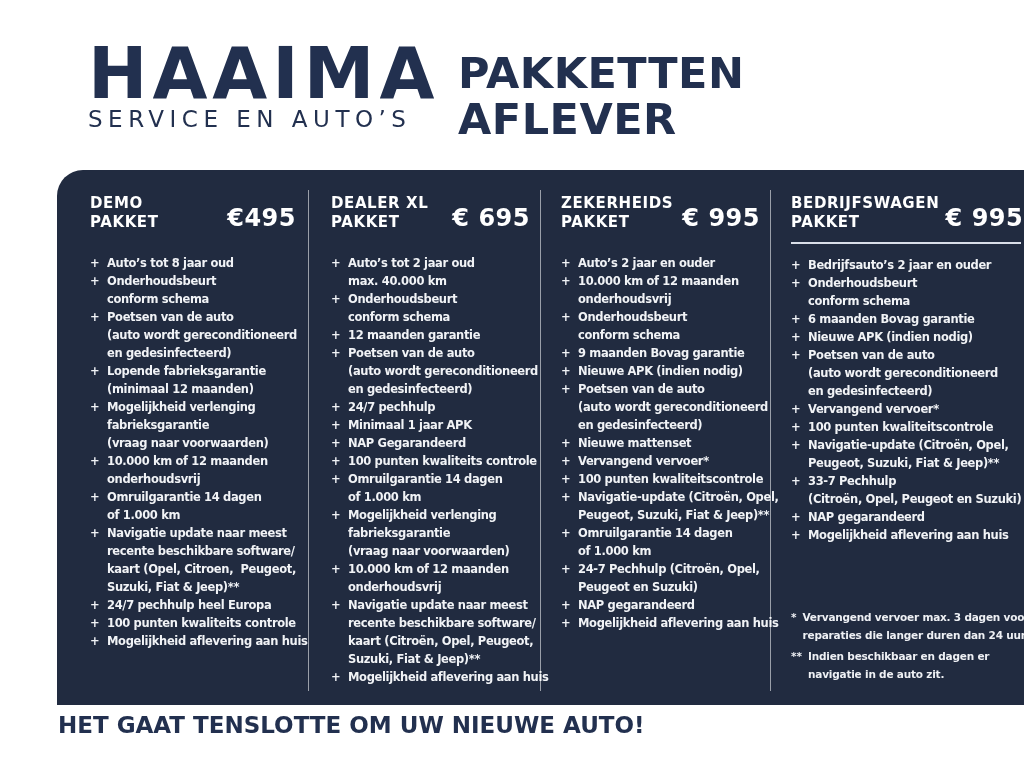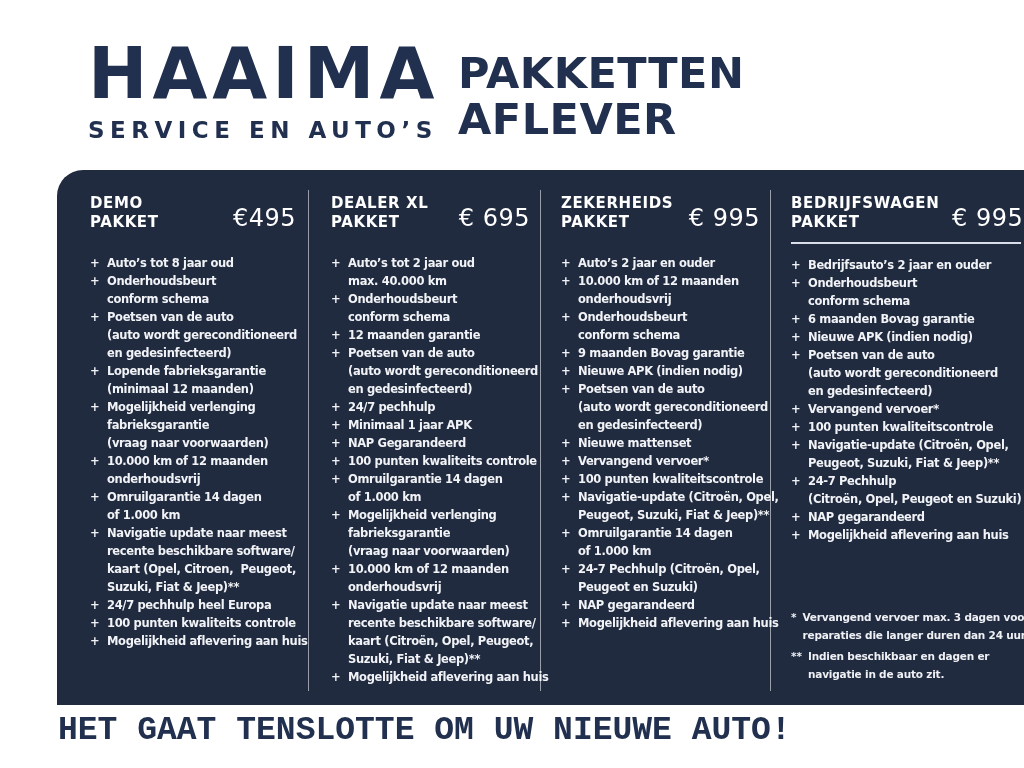--- a/index.html
+++ b/index.html
@@ -5,47 +5,47 @@
   html,body{margin:0;padding:0;}
   body{
     width:1024px;height:768px;position:relative;overflow:hidden;
     background:#ffffff;
     font-family:"DejaVu Sans","Liberation Sans",sans-serif;
     color:#22304f;
   }
   
   .logo{position:absolute;left:88px;top:44px;}
   .logo-main{font-size:71px;line-height:60px;font-weight:bold;letter-spacing:5px;}
-  .logo-sub{font-size:23px;line-height:30px;font-weight:700;letter-spacing:5.5px;margin-top:11px;}
+  .logo-sub{font-size:23px;line-height:30px;font-weight:400;letter-spacing:5.5px;margin-top:0;}
   .title{position:absolute;left:458px;top:50px;font-size:43px;line-height:46px;font-weight:bold;letter-spacing:.5px;}
   
   .panel{
     position:absolute;left:57px;top:170px;width:967px;height:535px;
     background:#212b40;border-top-left-radius:26px;
   }
   .cols{display:flex;height:100%;box-sizing:border-box;padding:20px 0 14px 0;}
   .col{box-sizing:border-box;height:100%;display:flex;flex-direction:column;}
   .col:nth-child(1){width:251px;padding:0 6px 0 33px;}
   .col:nth-child(2){width:232px;padding:0 4px 0 22px;border-left:1px solid rgba(255,255,255,.55);justify-content:space-between;}
   .col:nth-child(3){width:230px;padding:0 4px 0 20px;border-left:1px solid rgba(255,255,255,.55);}
   .col:nth-child(4){flex:1;padding:0 12px 0 20px;border-left:1px solid rgba(255,255,255,.55);}
   .col-header{display:flex;justify-content:space-between;align-items:flex-end;min-height:42px;}
   .pkg-name{font-size:15px;font-weight:bold;letter-spacing:.6px;line-height:19px;white-space:pre-line;color:#ffffff;}
-  .pkg-price{font-size:24px;font-weight:normal;color:#ffffff;letter-spacing:.5px;padding-right:6px;white-space:nowrap;}
+  .pkg-price{font-size:24px;font-weight:bold;color:#ffffff;letter-spacing:.5px;padding-right:6px;white-space:nowrap;}
   .rule{height:2px;background:#d9dee8;margin:10px 8px 12px 0;}
   .items{list-style:none;margin:0;padding:0;}
   .item{display:flex;}
   .plus{flex:none;width:10px;margin-right:7px;font-size:11.5px;line-height:18px;font-weight:bold;color:#f1f3f6;}
   .txt{white-space:pre;font-size:11.5px;line-height:18px;font-weight:bold;color:#f1f3f6;letter-spacing:-.35px;}
   .footnotes{margin-top:64px;}
   .footnote{display:flex;margin-bottom:3px;}
   .fn-marker{flex:none;margin-right:6px;font-size:10.5px;line-height:18px;font-weight:bold;color:#eef0f4;}
   .fn-text{white-space:pre;font-size:10.5px;line-height:18px;font-weight:bold;color:#eef0f4;letter-spacing:-.2px;}
   
-  .tagline{position:absolute;left:58px;top:712px;font-size:33px;font-weight:bold;letter-spacing:0;white-space:nowrap;font-family:Liberation Mono, monospace;}
+  .tagline{position:absolute;left:58px;top:712px;font-size:23px;font-weight:bold;letter-spacing:0;white-space:nowrap;}
 </style>
 </head>
 <body>
 
 <div class="logo">
   <div class="logo-main">HAAIMA</div>
   <div class="logo-sub">SERVICE EN AUTO’S</div>
 </div>
 
 <div class="title">
@@ -308,21 +308,21 @@
     <span class="plus">+</span>
     <span class="txt">100 punten kwaliteitscontrole</span>
   </li>
           <li class="item">
     <span class="plus">+</span>
     <span class="txt">Navigatie-update (Citroën, Opel,
 Peugeot, Suzuki, Fiat &amp; Jeep)**</span>
   </li>
           <li class="item">
     <span class="plus">+</span>
-    <span class="txt">24-7 Pechhulp
+    <span class="txt">33-7 Pechhulp
 (Citroën, Opel, Peugeot en Suzuki)</span>
   </li>
           <li class="item">
     <span class="plus">+</span>
     <span class="txt">NAP gegarandeerd</span>
   </li>
           <li class="item">
     <span class="plus">+</span>
     <span class="txt">Mogelijkheid aflevering aan huis</span>
   </li>

